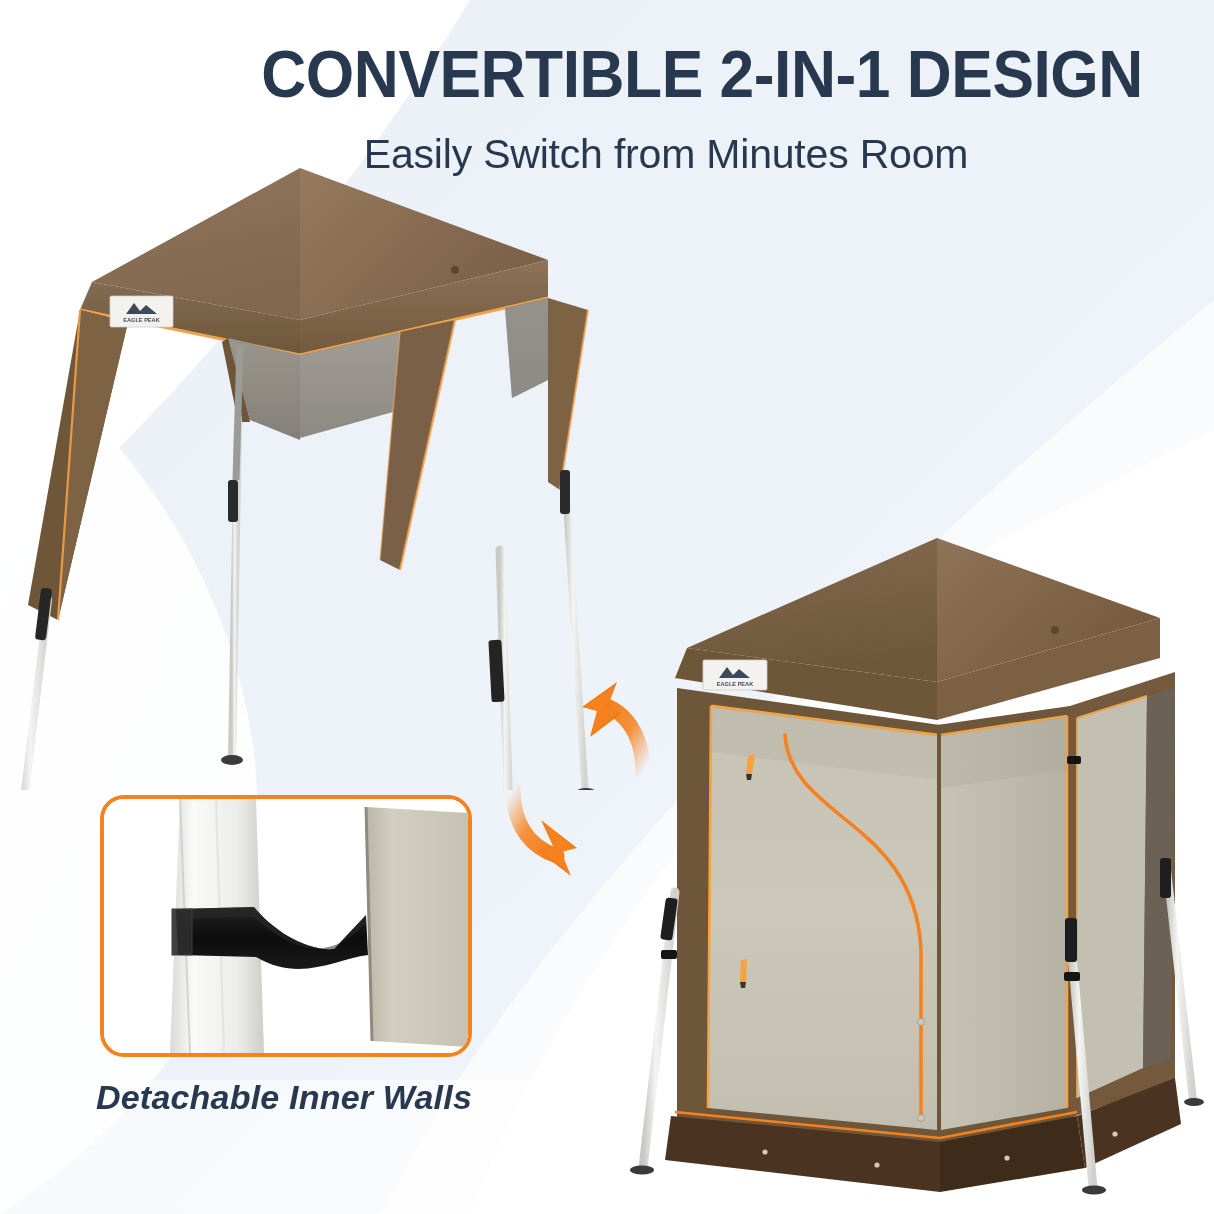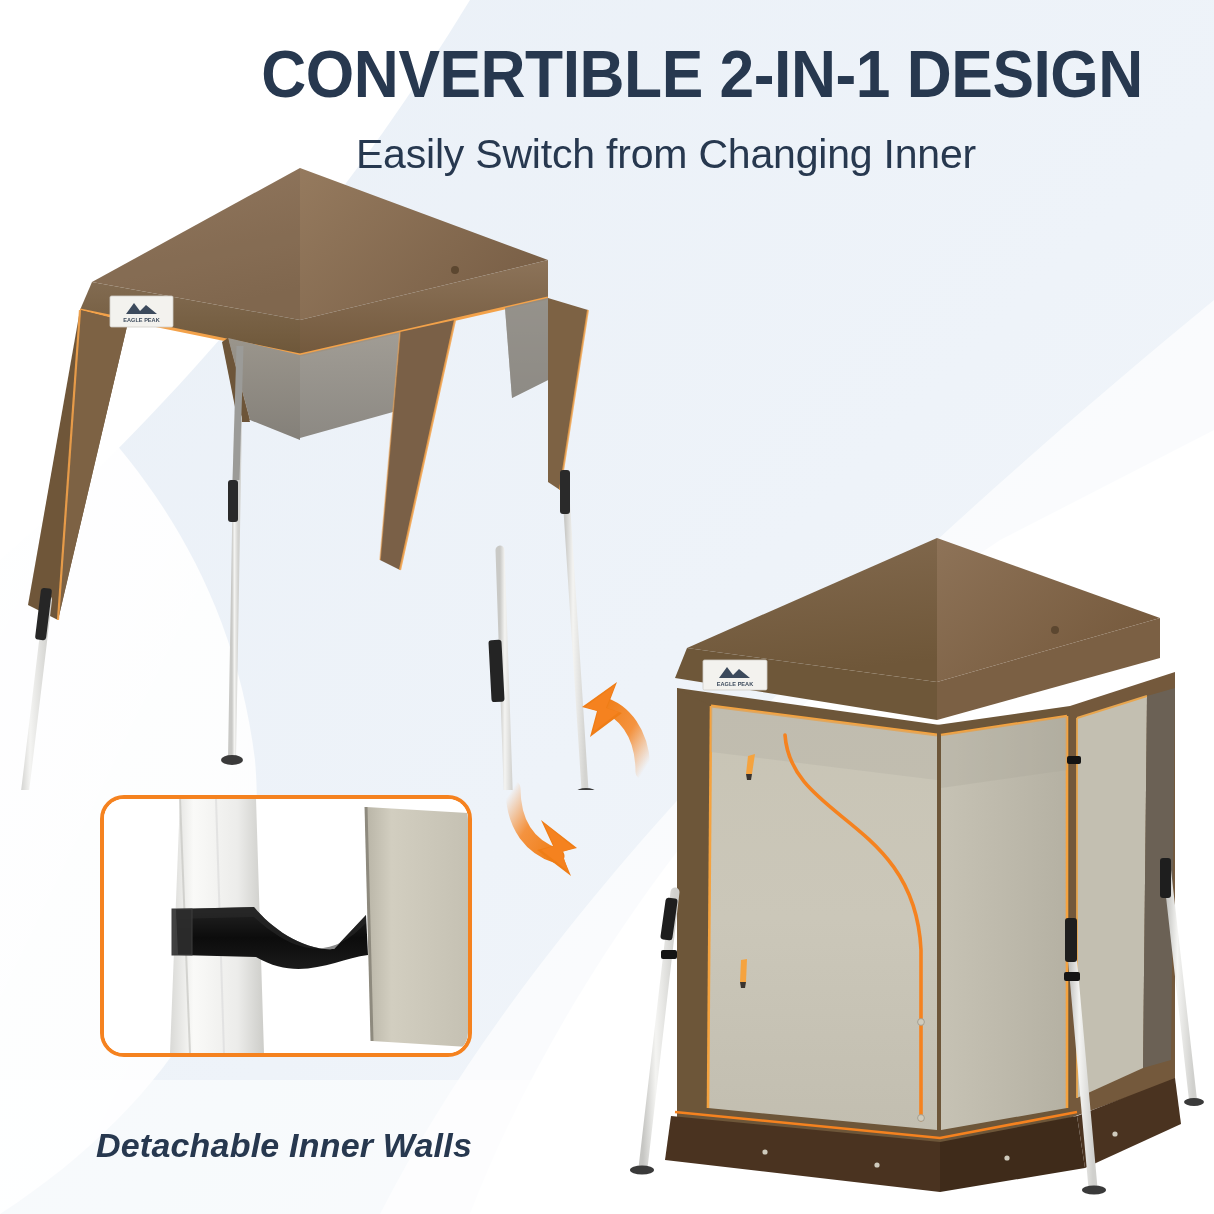--- a/index.html
+++ b/index.html
@@ -56,21 +56,21 @@
     border-radius:24px;
     background:#ffffff;
     overflow:hidden;
     z-index:5;
   }
   #inset svg { display:block; width:100%; height:100%; }
 
   
   #caption {
     position:absolute;
-    left:96px; top:1126px;
+    left:96px; top:1078px;
     width:480px;
     z-index:6;
     font-size:34px;
     font-weight:bold;
     font-style:italic;
     color:#27384f;
     letter-spacing:0.2px;
   }
 </style>
 </head>
@@ -95,21 +95,21 @@
 
   <path d="M1214,430 L1214,1214 L470,1214 C560,980 760,700 1000,540 Z" fill="#ffffff" opacity="0.9"></path>
   <path d="M1214,300 L1214,1214 L380,1214 C520,940 800,640 1214,300 Z" fill="#ffffff" opacity="0.65"></path>
 
   <path d="M0,1080 L1214,1080 L1214,1214 L0,1214 Z" fill="#ffffff" opacity="0.55"></path>
 </svg>
 
 <div class="headline-block">
   <div class="headline">CONVERTIBLE 2-IN-1 DESIGN</div>
   <div class="subtitle">
-    <div>Easily Switch from Changing Inner</div>
+    <div>Easily Switch from Minutes Room</div>
   </div>
 </div>
 
 <svg class="photo" id="canopy-photo" viewBox="0 0 620 640">
   <defs>
     <linearGradient id="cRoofL" x1="0" y1="0" x2="0.3" y2="1">
       <stop offset="0" stop-color="#8d7258"></stop>
       <stop offset="1" stop-color="#7b6147"></stop>
     </linearGradient>
     <linearGradient id="cRoofR" x1="0" y1="0" x2="1" y2="0.6">

